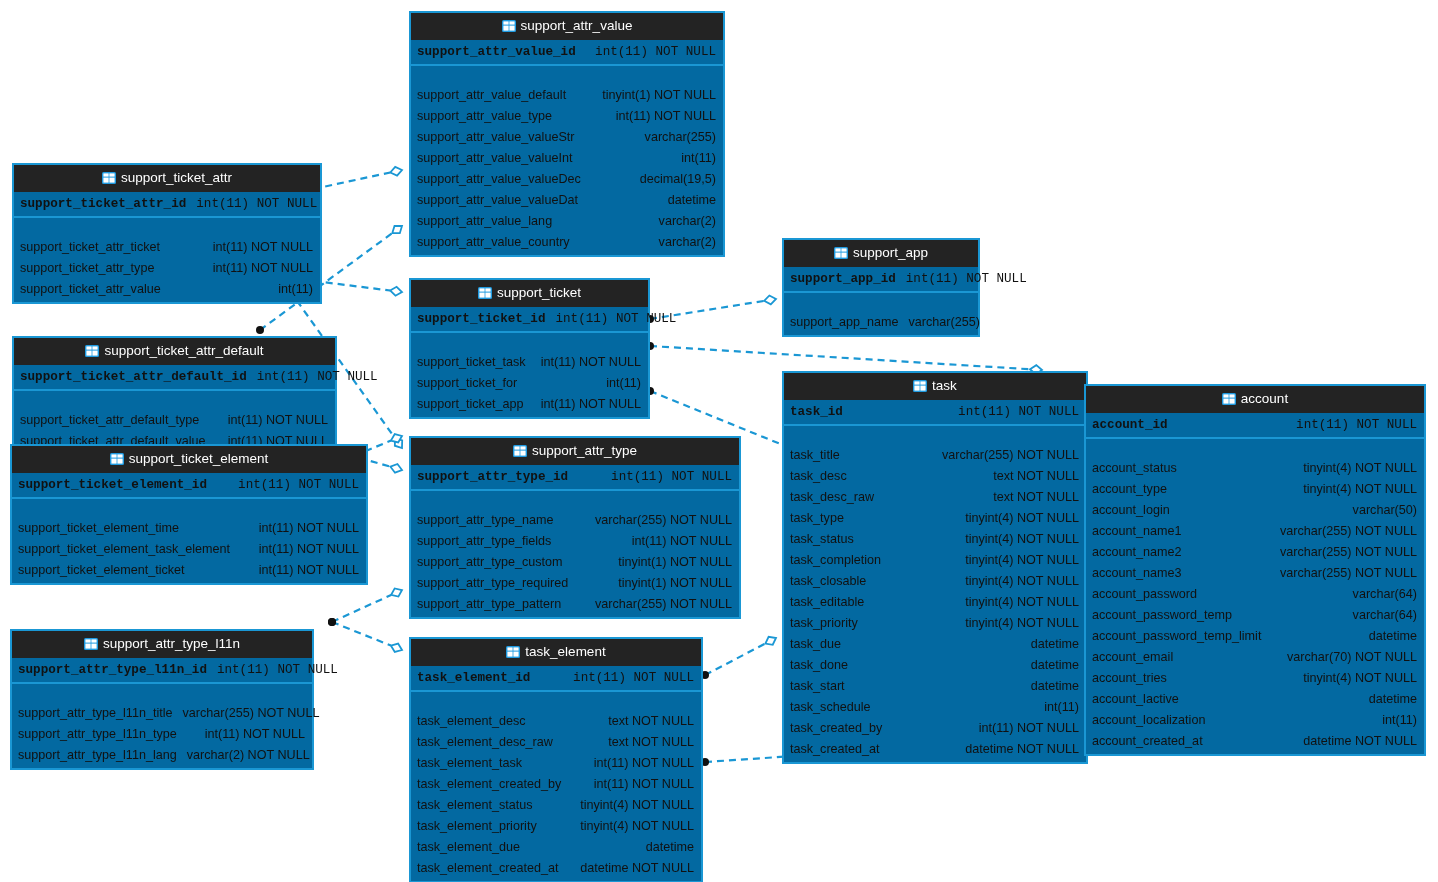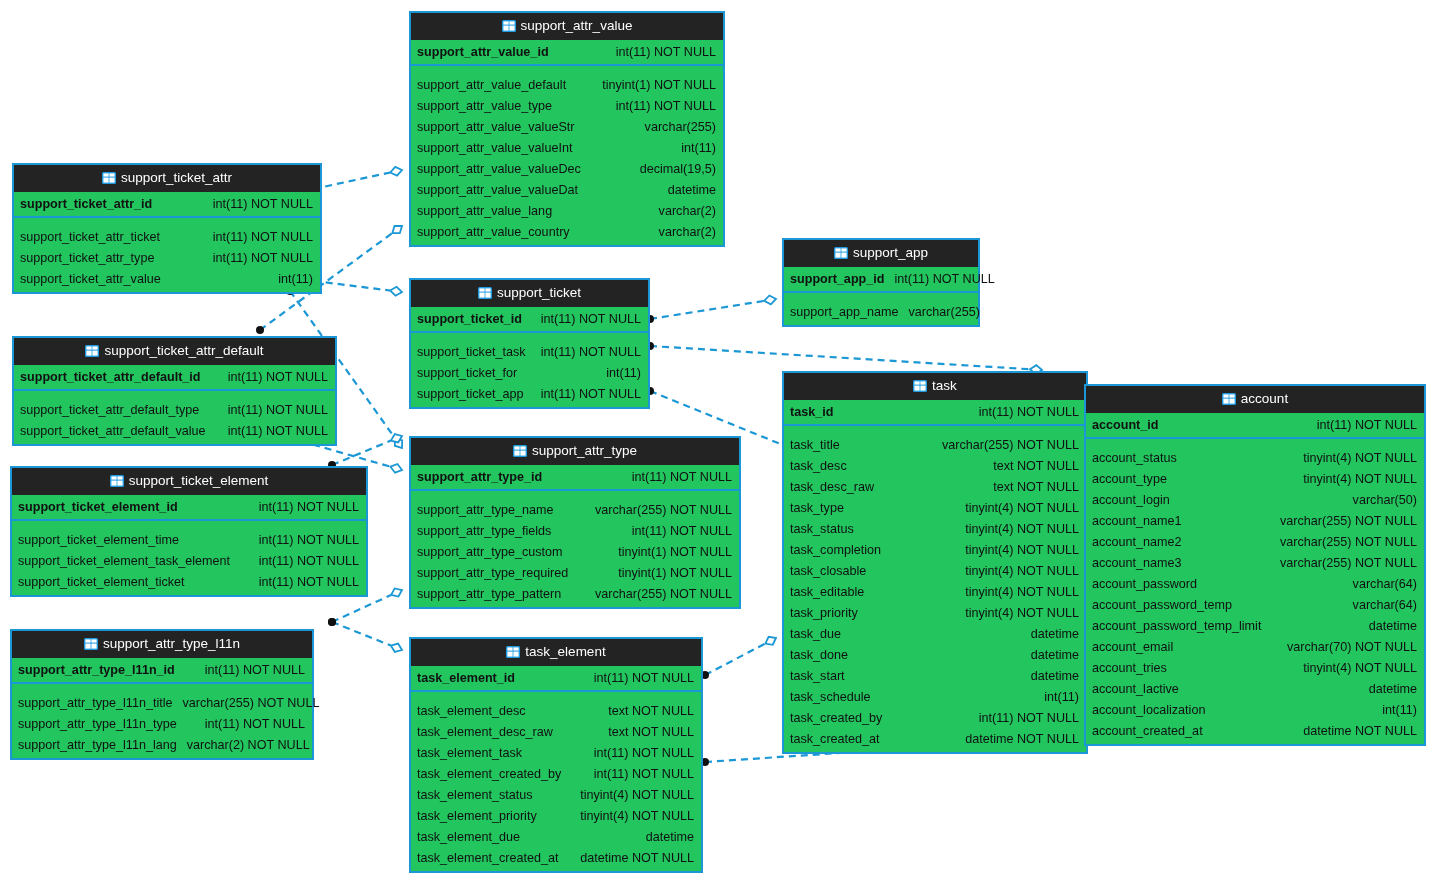--- a/index.html
+++ b/index.html
@@ -21,21 +21,21 @@
     position: absolute;
     left: 0;
     top: 0;
     width: 1438px;
     height: 882px;
     pointer-events: none;
   }
   .entity {
     position: absolute;
     border: 2px solid #1a97d4;
-    background: #22c55e;
+    background: #0369a1;
     box-sizing: border-box;
     box-shadow: 0 0 0 0 rgba(0,0,0,0);
   }
   .entity-header {
     background: #232323;
     color: #ffffff;
     font-size: 13.5px;
     text-align: center;
     padding: 4px 6px 5px 6px;
     box-sizing: border-box;
@@ -46,36 +46,37 @@
   }
   .tbl-icon {
     display: inline-block;
     vertical-align: -2px;
     margin-right: 5px;
   }
   .pk-row {
     border-bottom: 2px solid #1a97d4;
   }
   .attrs {
-    padding: 8px 0 3px 0;
+    padding: 18px 0 3px 0;
   }
   .row {
     display: flex;
     justify-content: space-between;
     align-items: baseline;
     font-size: 12.6px;
     color: #111111;
     padding: 1.5px 7px 1.5px 6px;
     white-space: nowrap;
     line-height: 18px;
   }
   .pk-row .row {
     font-weight: bold;
     padding-top: 3px;
     padding-bottom: 3px;
+    font-family: Liberation Mono, monospace;
   }
   .row .cname {
     margin-right: 10px;
   }
   .row .ctype {
     color: #111111;
     font-weight: normal;
   }
   .pk-row .row .ctype {
     font-weight: normal;
@@ -498,21 +499,21 @@
           <div class="row">
             <span class="cname">support_attr_type_required</span>
             <span class="ctype">tinyint(1) NOT NULL</span>
           </div>
           <div class="row">
             <span class="cname">support_attr_type_pattern</span>
             <span class="ctype">varchar(255) NOT NULL</span>
           </div>
         </div>
       </div>
-      <div class="entity" style="left: 10px; top: 466px; width: 358px;">
+      <div class="entity" style="left: 10px; top: 444px; width: 358px;">
         <div class="entity-header"><svg class="tbl-icon" width="14" height="12" viewBox="0 0 14 12">
             <rect x="0" y="0" width="14" height="12" rx="1.5" fill="#1f9ae0"></rect>
             <rect x="1.4" y="1.4" width="5.2" height="3.2" fill="#ffffff"></rect>
             <rect x="7.4" y="1.4" width="5.2" height="3.2" fill="#ffffff"></rect>
             <rect x="1.4" y="5.6" width="5.2" height="5.0" fill="#ffffff"></rect>
             <rect x="7.4" y="5.6" width="5.2" height="5.0" fill="#ffffff"></rect>
           </svg><span>support_ticket_element</span></div>
         <div class="pk-row">
           <div class="row">
             <span class="cname">support_ticket_element_id</span>

